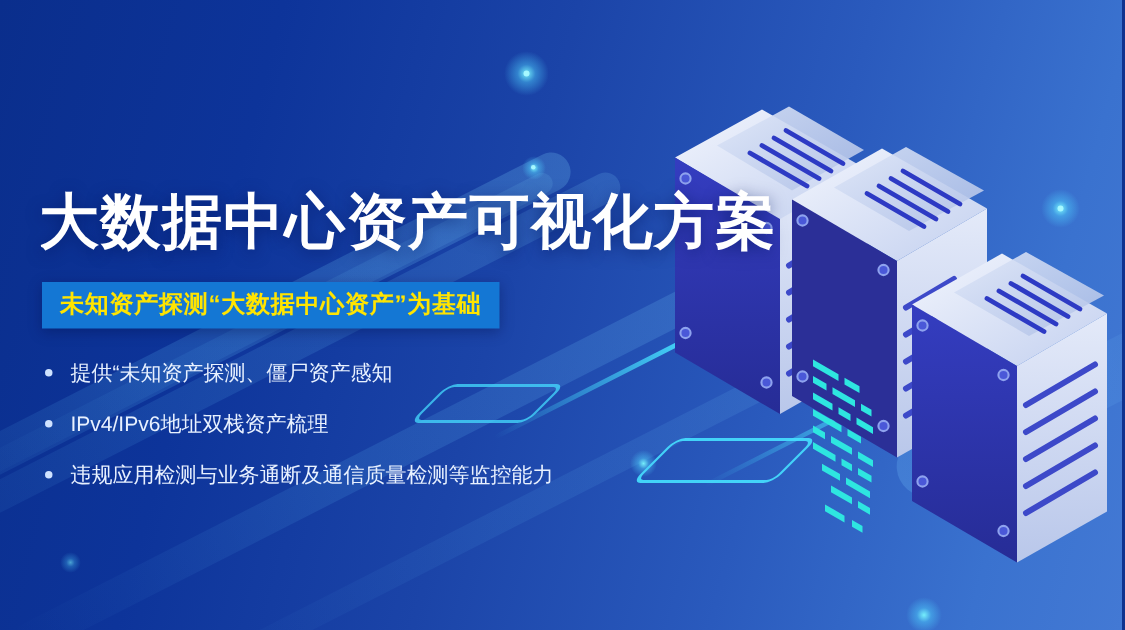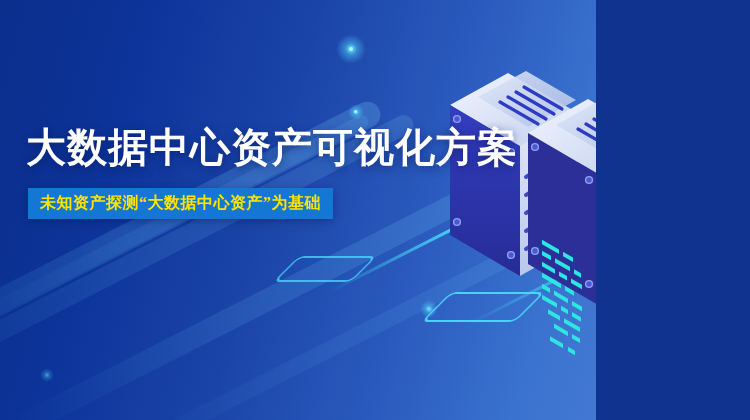--- a/index.html
+++ b/index.html
@@ -2,23 +2,22 @@
 <html><head>
 <meta charset="utf-8">
 <style>
   html,body{margin:0;padding:0;}
   body{
     width:750px;height:420px;overflow:hidden;
     font-family:"Liberation Sans","DejaVu Sans",sans-serif;
     background:#10338f;
   }
   .banner{
-    position:relative;width:596px;height:420px;overflow:hidden;
+    position:relative;width:748px;height:420px;overflow:hidden;
     background:linear-gradient(105deg,#0a2e8c 0%,#0d349a 22%,#1b44a8 45%,#2a5abd 68%,#3a72cf 88%,#4379d4 100%);
-    font-family:Liberation Serif, serif;
   }
   
   .bg-layer{position:absolute;inset:0;pointer-events:none;}
   .ray{
     position:absolute;
     background:linear-gradient(90deg,rgba(90,190,255,0) 0%,rgba(100,200,255,.30) 45%,rgba(130,215,255,.40) 100%);
     transform-origin:left center;
     transform:rotate(-27deg);
     border-radius:40px;
   }
@@ -254,15 +253,29 @@
   </div>
 
   <div class="content">
 
     <div class="title">大数据中心资产可视化方案</div>
 
     <div class="subtitle-bar">
       <span>未知资产探测“大数据中心资产”为基础</span>
     </div>
 
+    <div class="bullets">
+      <div class="bullet">
+        <div class="bdot"></div>
+        <div class="btxt">提供“未知资产探测、僵尸资产感知</div>
+      </div>
+      <div class="bullet">
+        <div class="bdot"></div>
+        <div class="btxt">IPv4/IPv6地址双栈资产梳理</div>
+      </div>
+      <div class="bullet">
+        <div class="bdot"></div>
+        <div class="btxt">违规应用检测与业务通断及通信质量检测等监控能力</div>
+      </div>
+    </div>
 
   </div>
 </div>
 
 </body></html>

